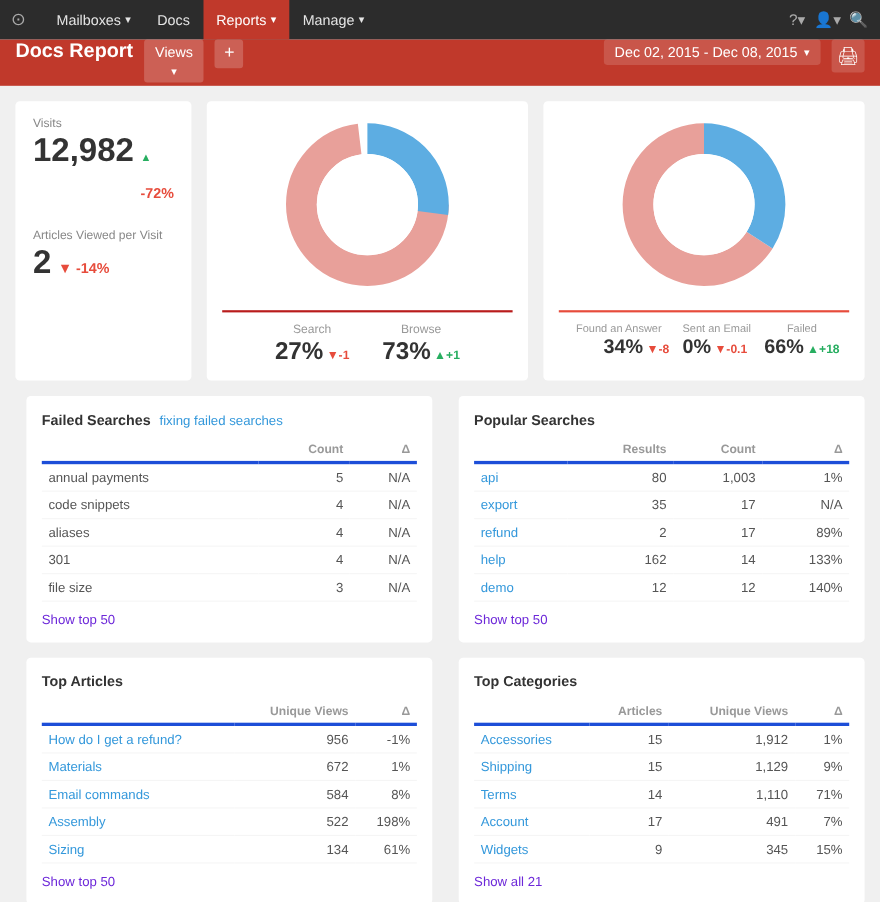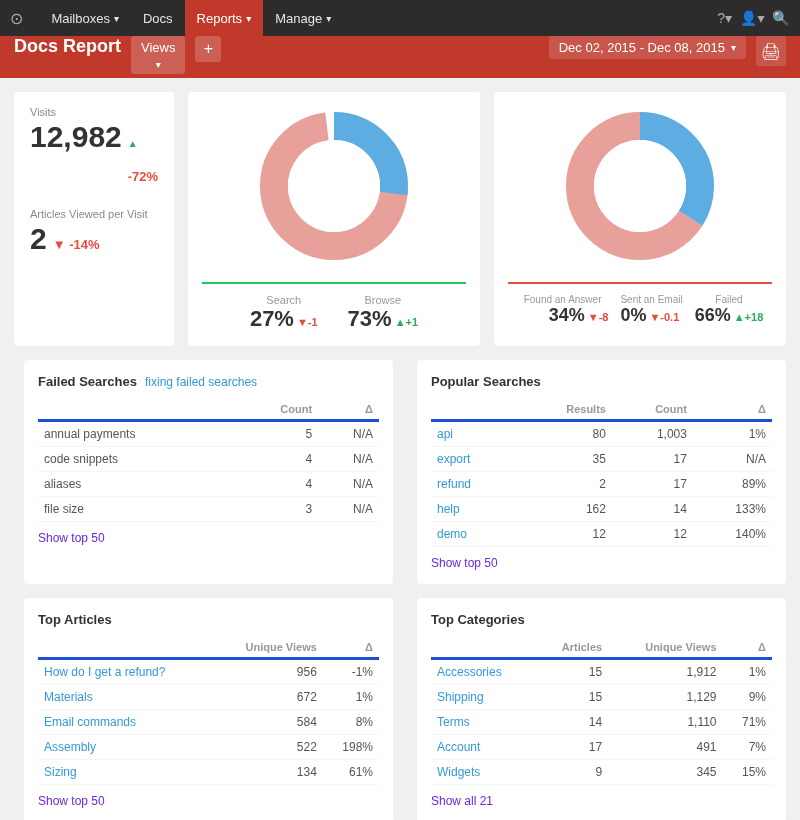--- a/index.html
+++ b/index.html
@@ -107,21 +107,21 @@
     .donut-panel {
       background: #fff;
       border-radius: 4px;
       padding: 14px;
       flex: 1;
       display: flex;
       flex-direction: column;
       align-items: center;
     }
     .donut-container { position: relative; width: 160px; height: 160px; margin: 0 auto 16px; }
-    .donut-stats { display: flex; justify-content: center; gap: 30px; width: 100%; border-top: 2px solid #22c55e; padding-top: 10px; }
+    .donut-stats { display: flex; justify-content: center; gap: 30px; width: 100%; border-top: 2px solid #b91c1c; padding-top: 10px; }
     .donut-stat { text-align: center; }
     .donut-stat-label { font-size: 11px; color: #999; }
     .donut-stat-value { font-size: 22px; font-weight: bold; color: #333; display: flex; align-items: baseline; gap: 3px; }
     .donut-stat-delta { font-size: 11px; }
 
     
     .donut-stats-right { border-top: 2px solid #e74c3c; }
 
     
     .donut-svg { width: 160px; height: 160px; }
@@ -313,20 +313,25 @@
     <td>code snippets</td>
     <td class="right">4</td>
     <td class="right">N/A</td>
   </tr>
             <tr>
     <td>aliases</td>
     <td class="right">4</td>
     <td class="right">N/A</td>
   </tr>
             <tr>
+    <td>301</td>
+    <td class="right">4</td>
+    <td class="right">N/A</td>
+  </tr>
+            <tr>
     <td>file size</td>
     <td class="right">3</td>
     <td class="right">N/A</td>
   </tr>
           </tbody>
       </table>
       <div class="table-footer">
         <span class="show-more">Show top 50</span>
       </div>
     </div>

